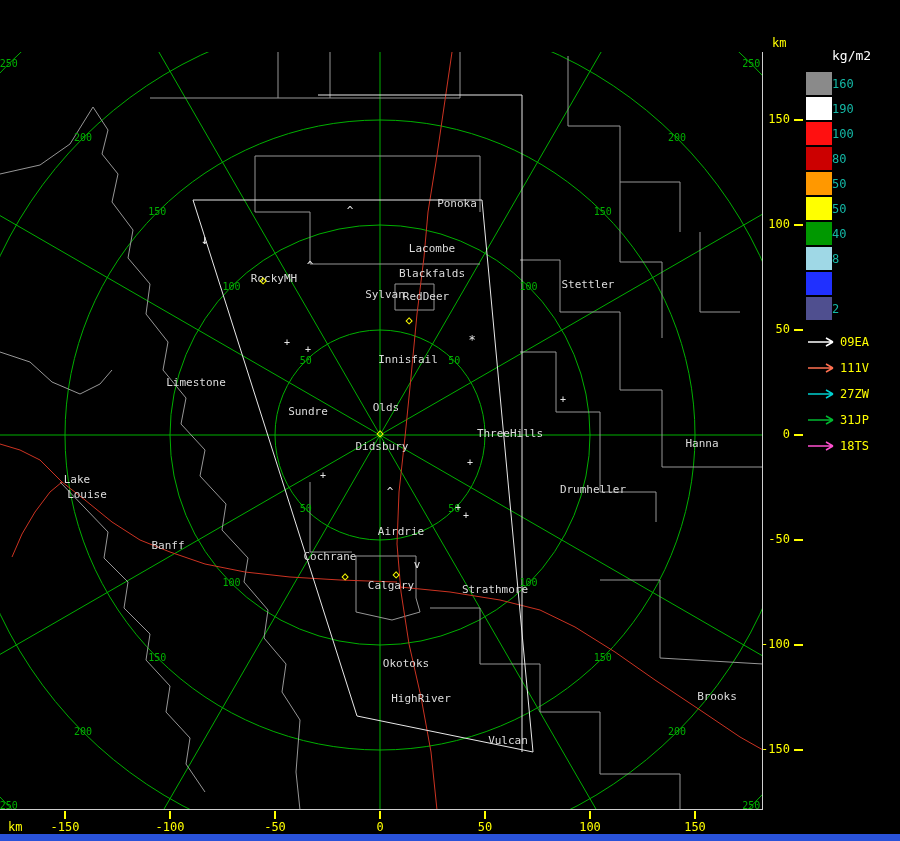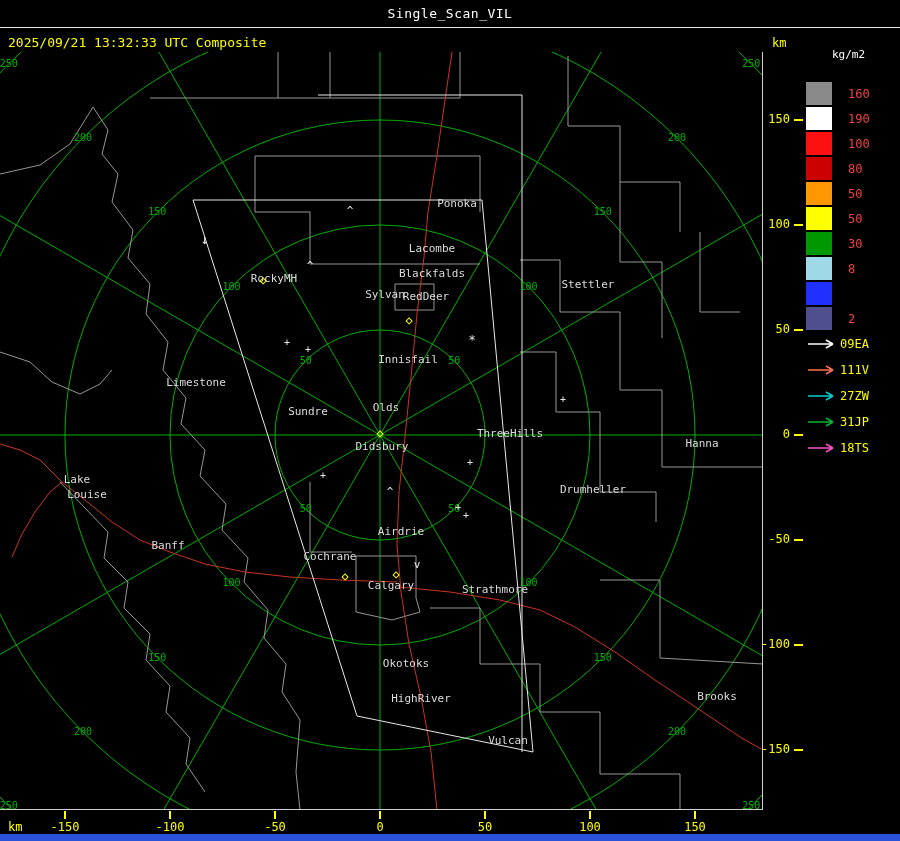--- a/index.html
+++ b/index.html
@@ -11,39 +11,35 @@
 .timestamp{position:absolute;left:8px;top:35px;color:#ffff00;font-size:13px;white-space:pre}
 .y-unit{position:absolute;left:772px;top:36px;color:#ffff00;font-size:12px}
 #map-svg{position:absolute;left:0;top:52px;font-family:"DejaVu Sans Mono",monospace}
 .axis-layer{position:absolute;left:0;top:0;width:900px;height:841px;pointer-events:none}
 .ytick-label{position:absolute;left:760px;width:30px;text-align:right;color:#ffff00;font-size:12px}
 .ytick-dash{position:absolute;left:794px;width:9px;height:2px;background:#ffff00}
 .xtick-label{position:absolute;width:60px;text-align:center;color:#ffff00;font-size:12px;top:820px}
 .xtick-dash{position:absolute;width:2px;height:8px;background:#ffff00;top:811px}
 .x-unit{position:absolute;left:8px;top:820px;color:#ffff00;font-size:12px}
 .legend{position:absolute;left:806px;top:48px;width:92px}
-.legend-unit{color:#ffffff;font-size:11px;margin-left:26px;margin-bottom:20px}
+.legend-unit{color:#ffffff;font-size:13px;margin-left:26px;margin-bottom:8px}
 .scale-row{display:flex;align-items:center;height:25px}
 .swatch{width:26px;height:23px;display:inline-block;flex:0 0 26px}
-.scale-label{color:#ef4444;font-size:12px;margin-left:16px}
-#track-list{}
+.scale-label{color:#14b8a6;font-size:12px;margin-left:0}
+#track-list{margin-top:8px}
 .track-row{display:flex;align-items:center;height:26px}
 .track-label{color:#ffff00;font-size:12px;margin-left:4px}
 .bottom-bar{position:absolute;left:0;bottom:0;width:900px;height:7px;background:#2952d9}
 </style>
 </head>
 <body>
 
 <div class="screen">
 
-  <div class="titlebar">
-    <span class="title">Single_Scan_VIL</span>
-  </div>
-
-  <span class="timestamp">2025/09/21 13:32:33 UTC Composite</span>
+
   <span class="y-unit">km</span>
 
   <svg id="map-svg" width="763" height="758" viewBox="0 0 763 758">
     <g id="grid-layer">
         <circle cx="380" cy="383" r="105" stroke="#00b000" fill="none" stroke-width="1"></circle>
         <circle cx="380" cy="383" r="210" stroke="#00b000" fill="none" stroke-width="1"></circle>
         <circle cx="380" cy="383" r="315" stroke="#00b000" fill="none" stroke-width="1"></circle>
         <circle cx="380" cy="383" r="420" stroke="#00b000" fill="none" stroke-width="1"></circle>
         <circle cx="380" cy="383" r="525" stroke="#00b000" fill="none" stroke-width="1"></circle>
         <line x1="-420" y1="383" x2="1180" y2="383" stroke="#00b000" stroke-width="1"></line>
@@ -219,21 +215,21 @@
         <div class="scale-row">
           <span class="swatch" style="background: rgb(255, 152, 0);"></span>
           <span class="scale-label">50</span>
         </div>
         <div class="scale-row">
           <span class="swatch" style="background: rgb(255, 255, 0);"></span>
           <span class="scale-label">50</span>
         </div>
         <div class="scale-row">
           <span class="swatch" style="background: rgb(0, 152, 0);"></span>
-          <span class="scale-label">30</span>
+          <span class="scale-label">40</span>
         </div>
         <div class="scale-row">
           <span class="swatch" style="background: rgb(159, 216, 230);"></span>
           <span class="scale-label">8</span>
         </div>
         <div class="scale-row">
           <span class="swatch" style="background: rgb(32, 48, 255);"></span>
           <span class="scale-label"></span>
         </div>
         <div class="scale-row">

